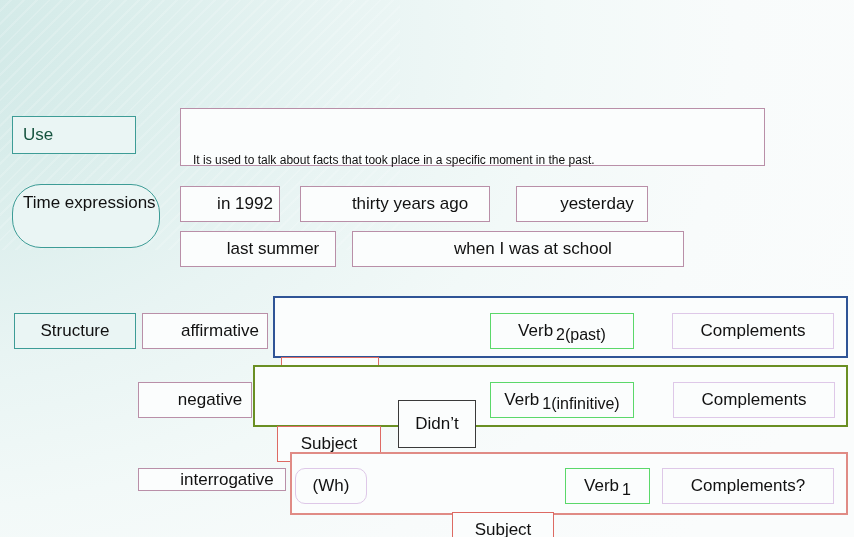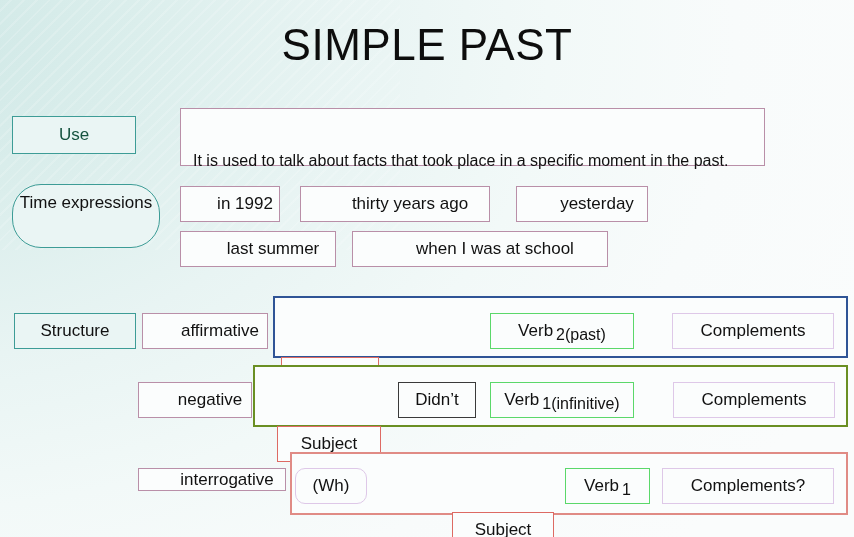--- a/index.html
+++ b/index.html
@@ -60,21 +60,21 @@
     display: flex;
     align-items: center;
     justify-content: center;
     background: #fbfdfd;
     font-size: 17px;
     color: #111111;
     line-height: 1.25;
     border: 1px solid #999;
     white-space: nowrap;
   }
-  .box.left { justify-content: center; }
+  .box.left { justify-content: flex-start; padding-left: 10px; }
   .box.wrap { white-space: normal; }
 
   
   .b-teal    { border-color: #3d9c96; background: #eaf5f4; }
   .b-mauve   { border-color: #b98fa8; padding-left: 30px; }
   .b-red     { border-color: #dd6a63; margin-top: 44px; }
   .b-green   { border-color: #5bd86a; }
   .b-lilac   { border-color: #dec8e8; }
   .b-dark    { border-color: #3a3a3a; }
   .t-green   { color: #16533f; }
@@ -91,34 +91,33 @@
 
   .sub {
     font-size: 16px;
     vertical-align: bottom;
     position: relative;
     top: 4px;
     margin-left: 3px;
     letter-spacing: 0;
   }
   .useText {
-    font-size: 16px;
+    font-size: 12px;
     line-height: 1.45;
     padding: 6px 12px;
     text-align: left;
     white-space: normal;
     margin-top: 47px;
   }
 </style>
 </head>
 <body>
 
 <div id="slide">
 
-  <div class="title">SIMPLE PAST</div>
 
   <div class="box left b-teal t-green" style="left:12px; top:116px; width:124px; height:38px;">
     <span>Use</span>
   </div>
 
   <div class="box wrap left b-mauve" style="left:180px; top:108px; width:585px; height:58px; justify-content:flex-start; padding:0;">
     <div class="useText">It is used to talk about facts that took place in a specific moment in the past.</div>
   </div>
 
   <div class="box wrap left b-teal" style="left:12px; top:184px; width:148px; height:64px; align-items:flex-start; padding-top:7px;border-radius:29px;">
@@ -134,21 +133,21 @@
   </div>
 
   <div class="box b-mauve" style="left:516px; top:186px; width:132px; height:36px;">
     <span>yesterday</span>
   </div>
 
   <div class="box b-mauve" style="left:180px; top:231px; width:156px; height:36px;">
     <span>last summer</span>
   </div>
 
-  <div class="box b-mauve" style="left:352px; top:231px; width:256px; height:36px;">
+  <div class="box b-mauve" style="left:352px; top:231px; width:332px; height:36px;">
     <span>when I was at school</span>
   </div>
 
   <div class="frame f-blue" style="left:273px; top:296px; width:575px; height:62px;"></div>
 
   <div class="box b-teal" style="left:14px; top:313px; width:122px; height:36px;">
     <span>Structure</span>
   </div>
 
   <div class="box b-mauve" style="left:142px; top:313px; width:126px; height:36px;">
@@ -171,21 +170,21 @@
   <div class="frame f-olive" style="left:253px; top:365px; width:595px; height:62px;"></div>
 
   <div class="box b-mauve" style="left:138px; top:382px; width:114px; height:36px;">
     <span>negative</span>
   </div>
 
   <div class="box b-red" style="left:277px; top:382px; width:104px; height:36px;">
     <span>Subject</span>
   </div>
 
-  <div class="box b-dark" style="left:398px; top:382px; width:78px; height:36px;">
+  <div class="box b-dark" style="left:398px; top:400px; width:78px; height:48px;">
     <span>Didn’t</span>
   </div>
 
   <div class="box b-green" style="left:490px; top:382px; width:144px; height:36px;">
     <span>Verb</span>
       <span class="sub">1(infinitive)</span>
   </div>
 
   <div class="box b-lilac" style="left:673px; top:382px; width:162px; height:36px;">
     <span>Complements</span>

